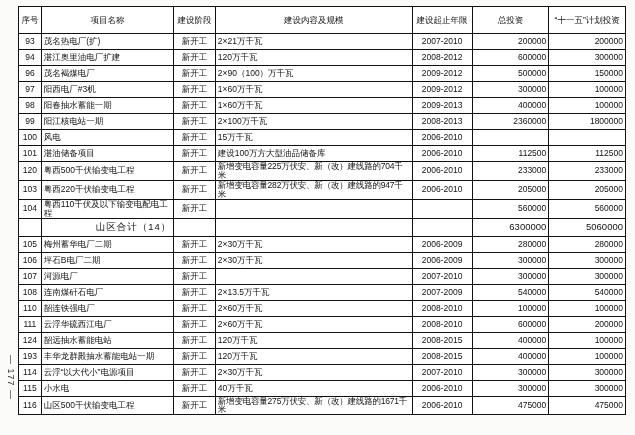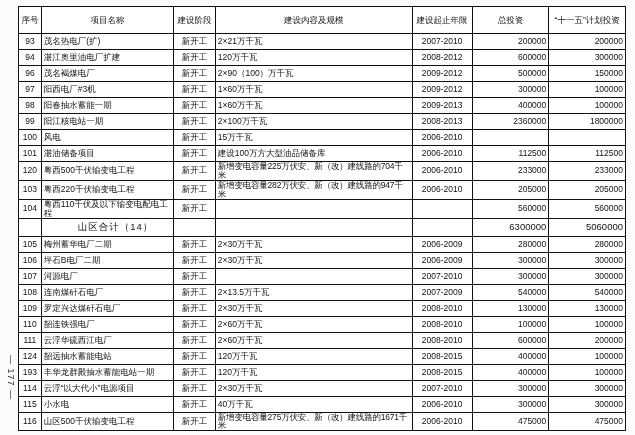--- a/index.html
+++ b/index.html
@@ -60,21 +60,21 @@
   .c-stage  { width: 40px;  text-align: center; }
   .c-scale  { width: 190px; text-align: left; }
   .c-year   { width: 58px;  text-align: center; }
   .c-inv    { width: 74px;  text-align: right; }
   .c-plan   { width: 74px;  text-align: right; }
   tr.row td { height: 15px; }
   tr.section td {
     height: 17px;
     font-size: 9.5px;
   }
-  .section .c-name { text-align: left; letter-spacing: 1px; padding-left: 36px; }
+  .section .c-name { text-align: right; letter-spacing: 1px; padding-left: 36px; }
   .tight { letter-spacing: -0.2px; }
   .vert-hdr {
     font-size: 9px;
     line-height: 1.1;
   }
 </style>
 </head>
 <body>
 
 <div class="page">
@@ -241,29 +241,20 @@
         <tr class="row">
           <td class="c-no">108</td>
           <td class="c-name">连南煤矸石电厂</td>
           <td class="c-stage">新开工</td>
           <td class="c-scale">2×13.5万千瓦</td>
           <td class="c-year">2007-2009</td>
           <td class="c-inv">540000</td>
           <td class="c-plan">540000</td>
         </tr>
         <tr class="row">
-          <td class="c-no">109</td>
-          <td class="c-name">罗定兴达煤矸石电厂</td>
-          <td class="c-stage">新开工</td>
-          <td class="c-scale">2×30万千瓦</td>
-          <td class="c-year">2008-2010</td>
-          <td class="c-inv">130000</td>
-          <td class="c-plan">130000</td>
-        </tr>
-        <tr class="row">
           <td class="c-no">110</td>
           <td class="c-name">韶连铁强电厂</td>
           <td class="c-stage">新开工</td>
           <td class="c-scale">2×60万千瓦</td>
           <td class="c-year">2008-2010</td>
           <td class="c-inv">100000</td>
           <td class="c-plan">100000</td>
         </tr>
         <tr class="row">
           <td class="c-no">111</td>

